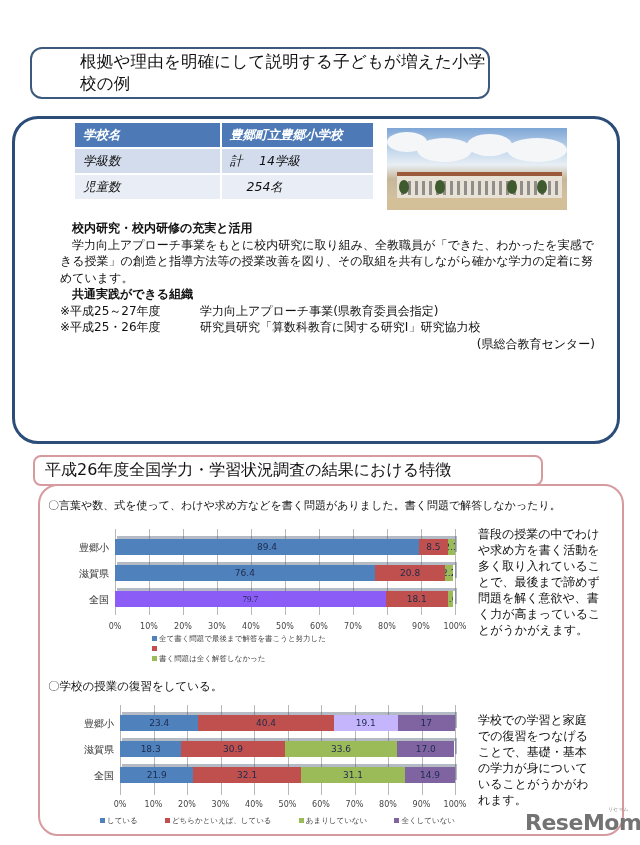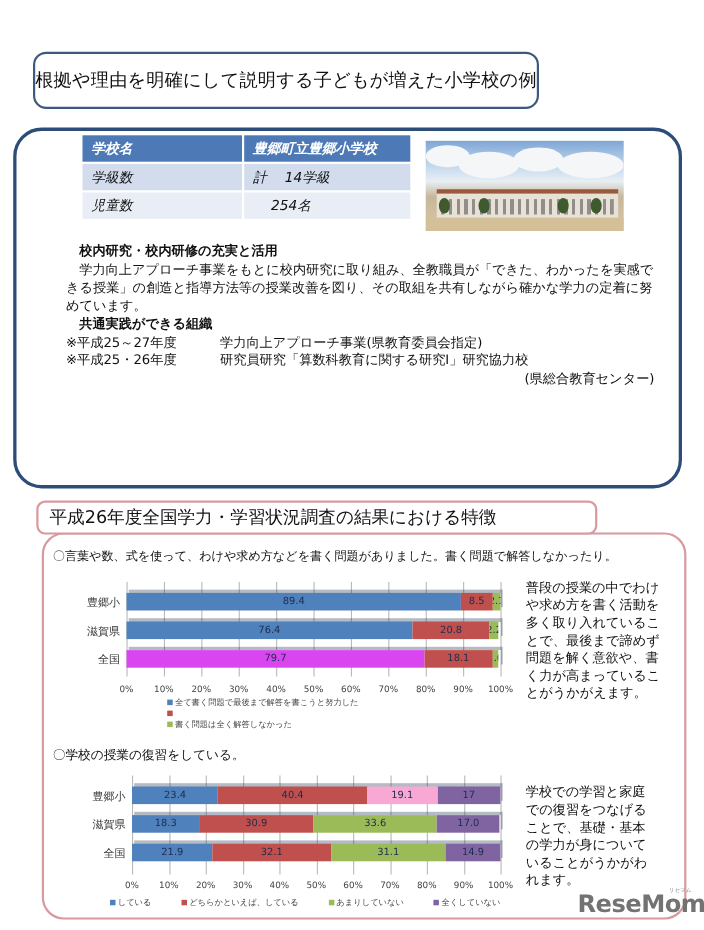--- a/index.html
+++ b/index.html
@@ -3,21 +3,21 @@
 <meta charset="utf-8">
 <style>
   * { box-sizing: border-box; margin: 0; padding: 0; }
   html, body { width: 640px; height: 845px; background: #ffffff; overflow: hidden; }
   body { font-family: "DejaVu Sans", "Liberation Sans", sans-serif; color: #111; position: relative; }
 
   .title-box {
     position: absolute; left: 30px; top: 47px; width: 460px; height: 52px;
     border: 2px solid #3d5a7e; border-radius: 12px; background: #fff;
     display: flex; align-items: center; justify-content: center;
-    font-size: 16.5px; letter-spacing: 0.2px;
+    font-size: 16.5px; letter-spacing: 0.2px; padding-left: 48px;
   }
   .title-box { width: 460px; left: 30px; }
 
   .school-box {
     position: absolute; left: 12px; top: 116px; width: 608px; height: 328px;
     border: 3px solid #2c4d78; border-radius: 26px; background: #fff;
   }
 
   table.info {
     position: absolute; left: 73px; top: 121px; width: 302px; border-collapse: separate; border-spacing: 2px;
@@ -161,21 +161,21 @@
       <div class="seg" style="width: 2.1%; background: rgb(155, 187, 89);">2.1</div>
     </div>
     <div class="cat" style="left: 9px; top: 42px;">滋賀県</div>
     <div class="bar-row" style="left: 55px; top: 40px; width: 340px;">
       <div class="seg" style="width: 76.4%; background: rgb(79, 129, 189);">76.4</div>
       <div class="seg" style="width: 20.8%; background: rgb(192, 80, 77);">20.8</div>
       <div class="seg" style="width: 2.2%; background: rgb(155, 187, 89);">2.2</div>
     </div>
     <div class="cat" style="left: 9px; top: 68px;">全国</div>
     <div class="bar-row" style="left: 55px; top: 66px; width: 340px;">
-      <div class="seg" style="width: 79.7%; background: #d946ef;">79.7</div>
+      <div class="seg" style="width: 79.7%; background: #8b5cf6; font-family: Liberation Serif, serif;">79.7</div>
       <div class="seg" style="width: 18.1%; background: rgb(192, 80, 77);">18.1</div>
       <div class="seg" style="width: 1.6%; background: rgb(155, 187, 89);">1.6</div>
     </div>
     <div class="legend" style="left: 92px; top: 109px;">
       <div><span class="sw" style="background: rgb(79, 129, 189);"></span><span>全て書く問題で最後まで解答を書こうと努力した</span></div>
       <div><span class="sw" style="background: rgb(192, 80, 77);"></span></div>
       <div><span class="sw" style="background: rgb(155, 187, 89);"></span><span>書く問題は全く解答しなかった</span></div>
     </div>
   </div>
 
@@ -202,21 +202,21 @@
     <div class="gridline" style="left: 328px; top: 3px; height: 90px;"></div>
     <div class="tick" style="left: 328px; top: 98px;">80%</div>
     <div class="gridline" style="left: 361.5px; top: 3px; height: 90px;"></div>
     <div class="tick" style="left: 361.5px; top: 98px;">90%</div>
     <div class="gridline" style="left: 395px; top: 3px; height: 90px;"></div>
     <div class="tick" style="left: 395px; top: 98px;">100%</div>
     <div class="cat" style="left: 14px; top: 15px;">豊郷小</div>
     <div class="bar-row" style="left: 60px; top: 13px; width: 335px;">
       <div class="seg" style="width: 23.4%; background: rgb(79, 129, 189);">23.4</div>
       <div class="seg" style="width: 40.4%; background: rgb(192, 80, 77);">40.4</div>
-      <div class="seg" style="width: 19.1%; background: #f9a8d4;">19.1</div>
+      <div class="seg" style="width: 19.1%; background: #c4b5fd;">19.1</div>
       <div class="seg" style="width: 17%; background: rgb(128, 100, 162);">17</div>
     </div>
     <div class="cat" style="left: 14px; top: 41px;">滋賀県</div>
     <div class="bar-row" style="left: 60px; top: 39px; width: 335px;">
       <div class="seg" style="width: 18.3%; background: rgb(79, 129, 189);">18.3</div>
       <div class="seg" style="width: 30.9%; background: rgb(192, 80, 77);">30.9</div>
       <div class="seg" style="width: 33.6%; background: rgb(155, 187, 89);">33.6</div>
       <div class="seg" style="width: 17%; background: rgb(128, 100, 162);">17.0</div>
     </div>
     <div class="cat" style="left: 14px; top: 67px;">全国</div>

